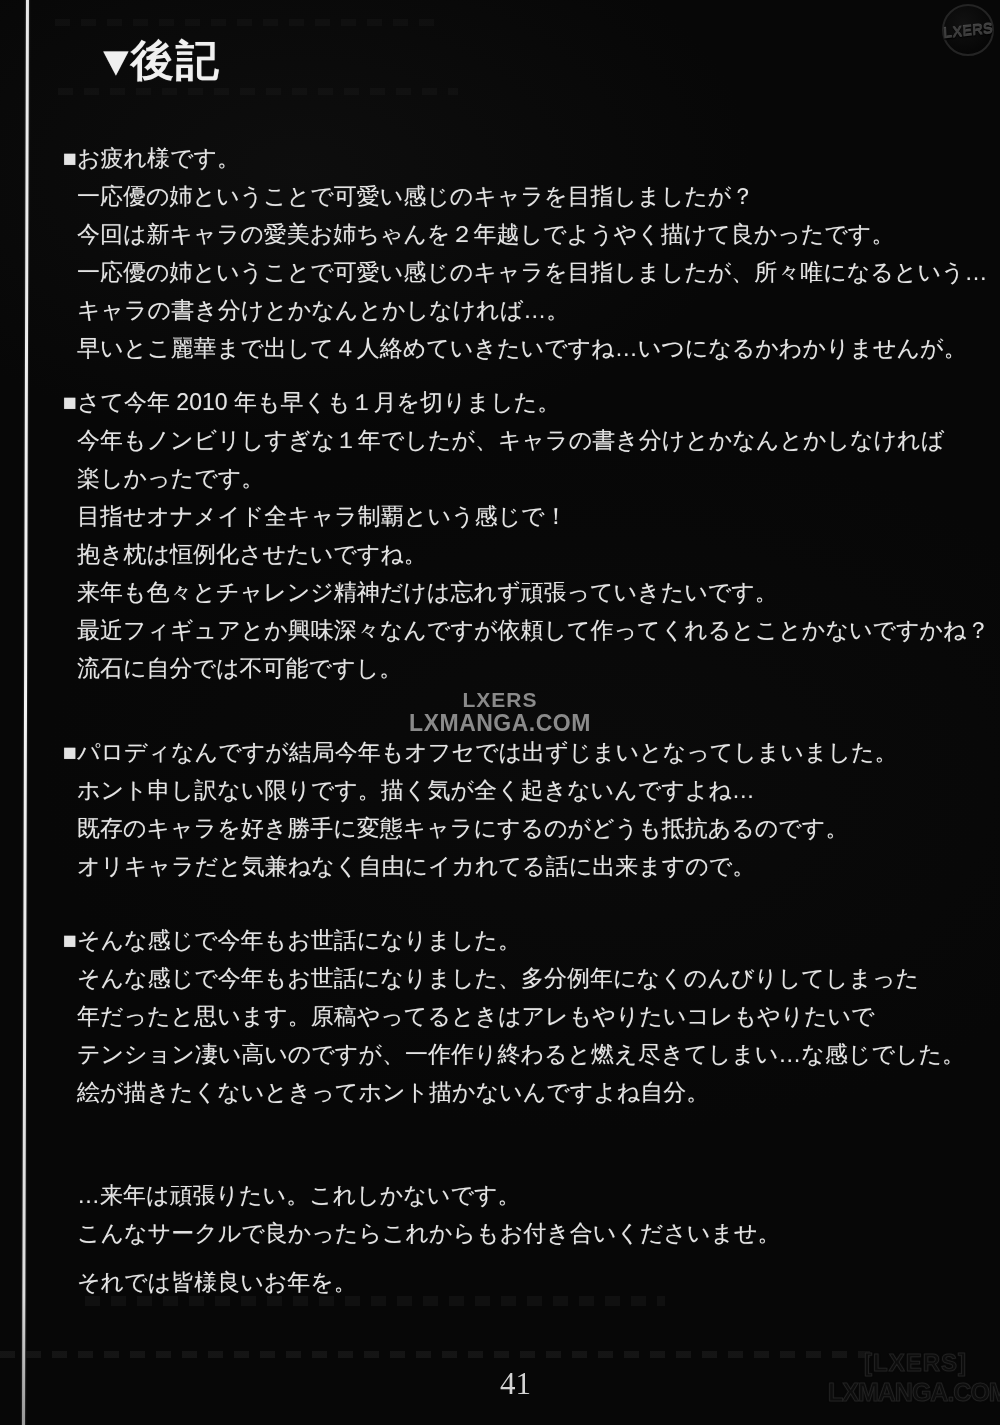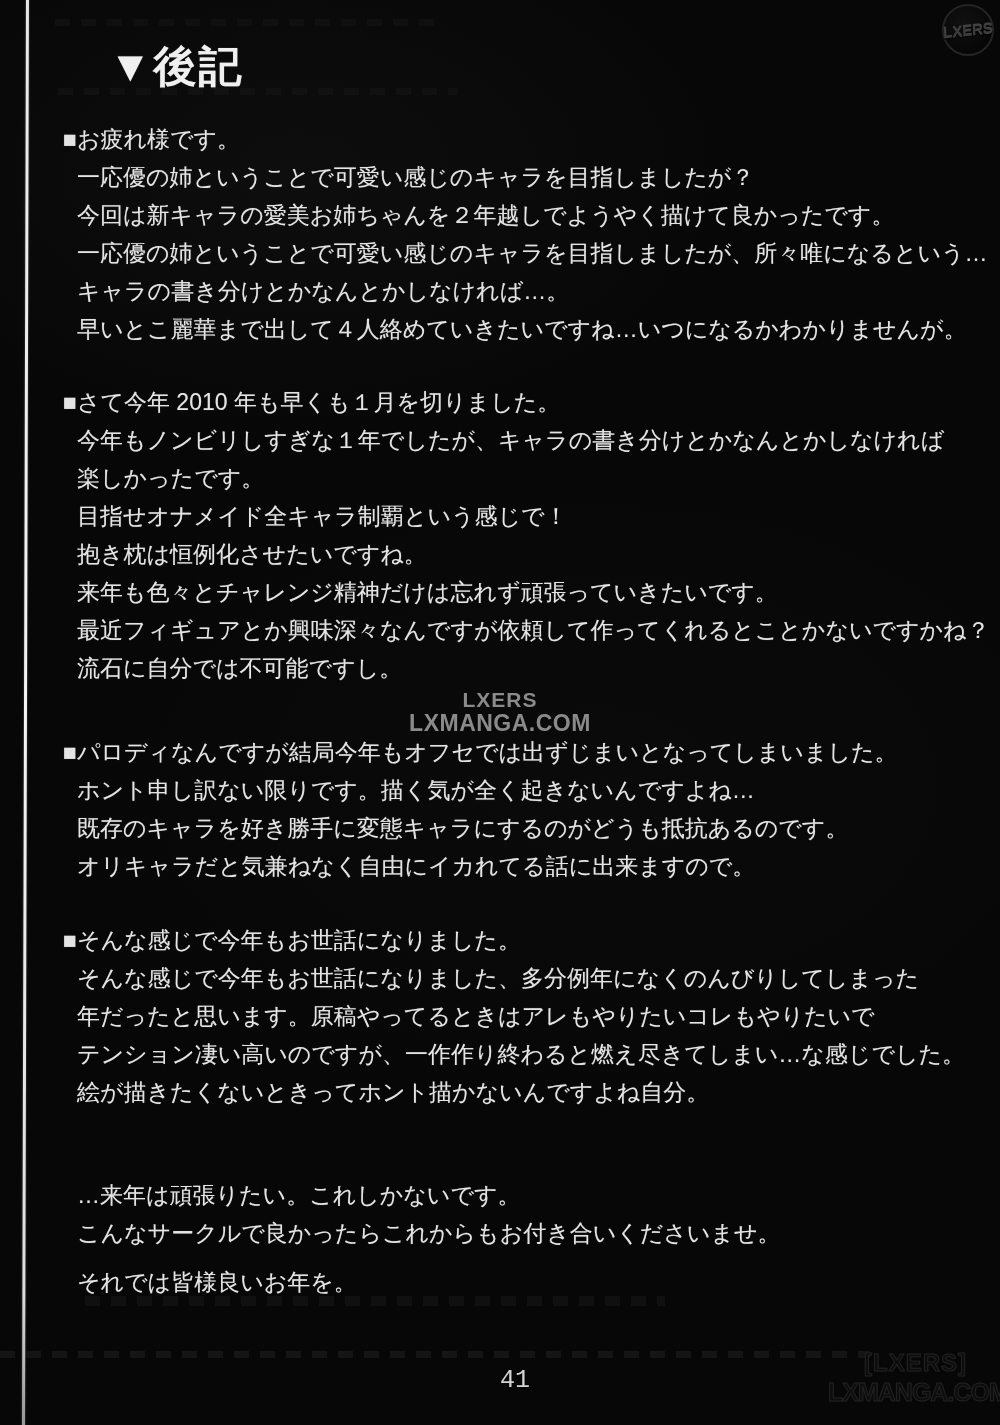--- a/index.html
+++ b/index.html
@@ -32,53 +32,53 @@
     background:radial-gradient(circle at 40% 35%, #111 0%, #060606 75%);
     display:flex; align-items:center; justify-content:center;
   }
   .badge span {
     font-weight:900; font-size:15px; color:#3d3d3d;
     transform:rotate(-6deg) skewX(-4deg);
     text-shadow:0 1px 1px #000, 0 -1px 0 #4a4a4a;
   }
 
   .title {
-    position:absolute; left:97px; top:26px; margin:12px;
-    font-family:Liberation Serif, serif;
+    position:absolute; left:97px; top:26px; margin:6px;
+    font-family:Liberation Mono, monospace;
     font-size:43px; font-weight:600; letter-spacing:2px;
     color:#f0f0f0;
     text-shadow:0 0 1px rgba(240,240,240,.5);
   }
 
   .sec { position:absolute; left:63px; color:#e4e4e4; font-size:23px; }
   .line {
     height:38px; line-height:38px; white-space:nowrap;
     text-shadow:0 0 1px rgba(225,225,225,.4);
   }
   .line.ind { padding-left:14px; }
 
-  .sec1 { top:120px; }
+  .sec1 { top:139px; }
   .sec2 { top:383px; }
   .sec3 { top:733px; }
   .sec4 { top:921px; }
   .sec5 { top:1176px; }
   .sec6 { top:1263px; }
 
   
   .wm-center {
     position:absolute; left:0; right:0; top:688px;
     text-align:center; font-weight:bold; color:#8a8a8a;
   }
   .wm-center .l1 { font-size:21px; line-height:23px; letter-spacing:1px; }
   .wm-center .l2 { font-size:23px; line-height:24px; letter-spacing:.5px; }
 
   .page-number {
     position:absolute; left:500px; top:1366px;
-    font-family:Liberation Mono, monospace;
-    font-size:25px; color:#d4d4d4;
+    font-family:Liberation Serif, serif;
+    font-size:31px; color:#d4d4d4;
   }
 
   
   .wm-br {
     position:absolute; left:828px; top:1348px; width:175px;
     text-align:center; font-weight:900;
     color:#0d0d0d;
     -webkit-text-stroke:1px #222;
     text-shadow:0 0 2px #1a1a1a;
   }

